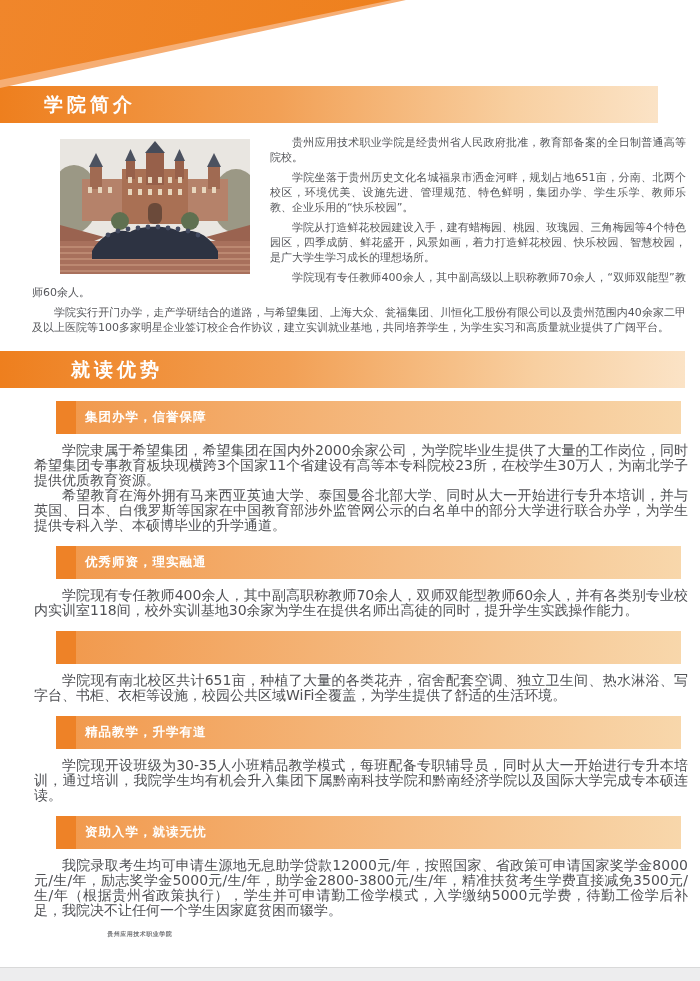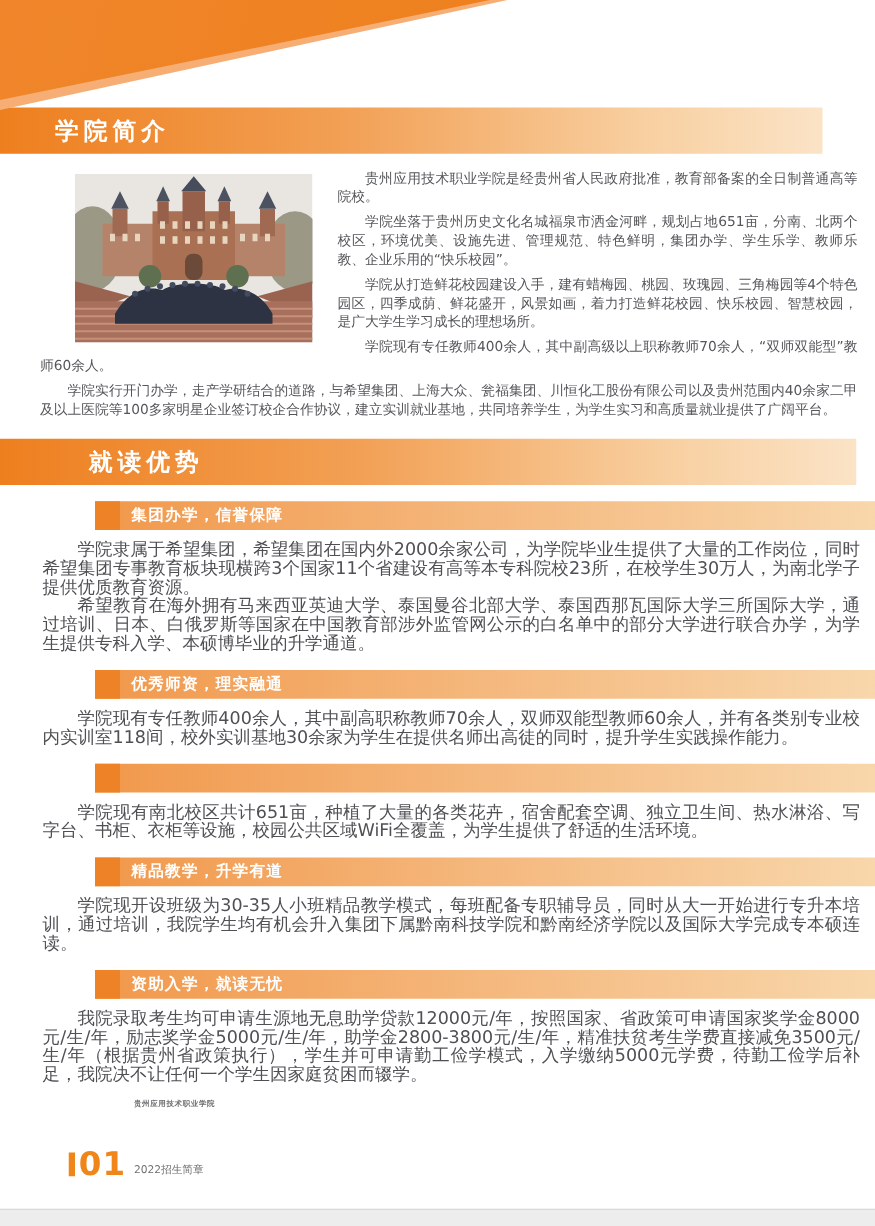--- a/index.html
+++ b/index.html
@@ -20,21 +20,21 @@
     background:linear-gradient(90deg,#ee7f1e 0%,#f2a055 42%,#f8cfa0 78%,#fbe3c6 100%);}
   .band-title{color:#ffffff;font-weight:bold;font-size:19px;letter-spacing:4px;padding-left:44px;text-align:center;}
   .band-intro{margin-top:86px;}
   .band-adv{margin-top:16px;padding-left:27px;}
   
   .intro{padding:12px 14px 0 32px;color:#55565a;font-size:11px;line-height:15px;
     text-align:justify;}
   .intro p{margin:0 0 5px 0;text-indent:2em;}
   .photo{float:left;width:190px;height:135px;margin:4px 20px 6px 28px;display:block;}
   
-  .sec-header{margin:13px 0 9px 76px;width:625px;height:23px;display:flex;align-items:stretch;
+  .sec-header{margin:13px 0 9px 56px;width:625px;height:33px;display:flex;align-items:stretch;
     background:linear-gradient(90deg,#f1984b 0%,#f5bb82 55%,#f8d7ab 100%);}
   .sec-chip{width:20px;background:#ee8227;flex:0 0 auto;}
   .sec-title{color:#ffffff;font-weight:bold;font-size:12.5px;letter-spacing:1px;
     padding-left:9px;display:flex;align-items:center;}
   .sec-body{margin:0 12px 0 34px;color:#4f5054;font-size:14px;line-height:15px;
     text-align:justify;text-indent:2em;font-weight:400;}
   
   .footer{margin:12px 0 0 55px;display:flex;align-items:flex-end;}
   .page-bar{width:5px;height:19px;background:#f08519;margin-right:3px;}
   .page-num{color:#f08519;font-size:26px;font-weight:bold;line-height:18px;letter-spacing:1px;}
@@ -136,21 +136,21 @@
   </div>
 
   <div>
 
     <div class="sec-header">
       <span class="sec-chip"></span>
       <span class="sec-title">集团办学，信誉保障</span>
     </div>
     <div class="sec-body">学院隶属于希望集团，希望集团在国内外2000余家公司，为学院毕业生提供了大量的工作岗位，同时希望集团专事教育板块现横跨3个国家11个省建设有高等本专科院校23所，在校学生30万人，为南北学子提供优质教育资源。</div>
 
-    <div class="sec-body">希望教育在海外拥有马来西亚英迪大学、泰国曼谷北部大学、泰国西那瓦国际大学三所国际大学，通过培训、日本、白俄罗斯等国家在中国教育部涉外监管网公示的白名单中的部分大学进行联合办学，为学生提供专科入学、本硕博毕业的升学通道。</div>
+    <div class="sec-body">希望教育在海外拥有马来西亚英迪大学、泰国曼谷北部大学、同时从大一开始进行专升本培训，并与英国、日本、白俄罗斯等国家在中国教育部涉外监管网公示的白名单中的部分大学进行联合办学，为学生提供专科入学、本硕博毕业的升学通道。</div>
 
     <div class="sec-header">
       <span class="sec-chip"></span>
       <span class="sec-title">优秀师资，理实融通</span>
     </div>
     <div class="sec-body">学院现有专任教师400余人，其中副高职称教师70余人，双师双能型教师60余人，并有各类别专业校内实训室118间，校外实训基地30余家为学生在提供名师出高徒的同时，提升学生实践操作能力。</div>
 
     <div class="sec-header">
       <span class="sec-chip"></span>
     </div>

